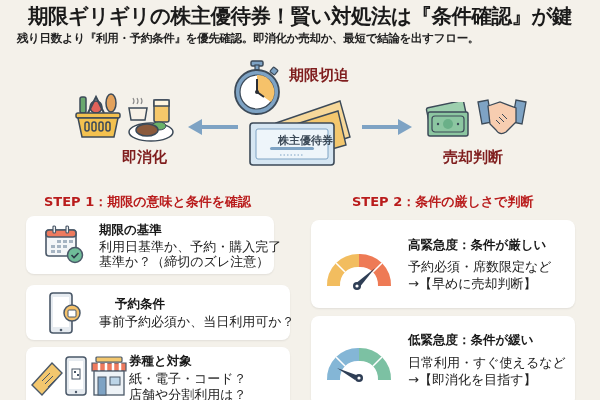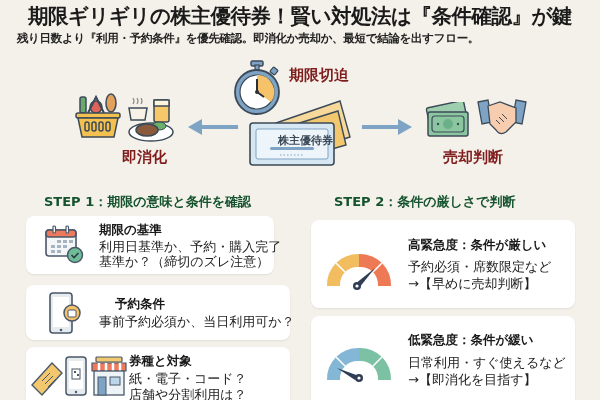--- a/index.html
+++ b/index.html
@@ -16,21 +16,21 @@
     letter-spacing: -0.5px; white-space: nowrap;
   }
   .subtitle {
     position: absolute; left: 0; top: 31px; width: 496px;
     text-align: center; font-size: 11.5px; font-weight: bold; color: #222;
     white-space: nowrap; letter-spacing: -0.3px;
   }
   .abs { position: absolute; }
   .hero-label { font-size: 15px; font-weight: bold; color: #7f1d1d; white-space: nowrap; }
   .step-title {
-    position: absolute; font-size: 13px; font-weight: bold; color: #14532d; white-space: nowrap;
+    position: absolute; font-size: 13px; font-weight: bold; color: #b91c1c; white-space: nowrap;
   }
   .card {
     position: absolute; background: #ffffff; border-radius: 8px;
     box-shadow: 0 1px 2px rgba(0,0,0,0.08);
   }
   .card-title { position: absolute; font-size: 12.5px; font-weight: bold; color: #1a1a1a; white-space: nowrap; }
   .card-desc { position: absolute; font-size: 13px; font-weight: normal; color: #222; line-height: 15px; white-space: nowrap; }
   svg { display: block; }
 </style>
 </head>
@@ -188,21 +188,21 @@
       <rect x="64" y="16" width="30" height="24" fill="#eef3f7" stroke="#4a5868" stroke-width="1.3"></rect>
       <rect x="68" y="22" width="8" height="18" fill="#7ea3c4" stroke="#4a5868" stroke-width="1"></rect>
       <rect x="80" y="22" width="10" height="8" fill="#bcd5e8" stroke="#4a5868" stroke-width="1"></rect>
     </svg>
   </div>
   <div class="card-title" style="left:103px; top:6px;">券種と対象</div>
   <div class="card-desc" style="left:103px; top:24px;">紙・電子・コード？</div>
   <div class="card-desc" style="left:103px; top:40px;">店舗や分割利用は？</div>
 </div>
 
-<div class="step-title" style="left:334px; top:193px;">STEP 2：条件の厳しさで判断</div>
+<div class="step-title" style="left:352px; top:193px;">STEP 2：条件の厳しさで判断</div>
 
 <div class="card" style="left:311px; top:220px; width:264px; height:88px;">
   <div class="abs" style="left:10px; top:26px;">
     <svg width="76" height="44" viewBox="0 0 76 44">
       <path d="M6 40 A32 32 0 0 1 15 17 L24 26 A19 19 0 0 0 19 40 Z" fill="#f2bd5f"></path>
       <path d="M15 17 A32 32 0 0 1 38 8 L38 21 A19 19 0 0 0 24 26 Z" fill="#f2bd5f"></path>
       <path d="M38 8 A32 32 0 0 1 61 17 L52 26 A19 19 0 0 0 38 21 Z" fill="#ee7a55"></path>
       <path d="M61 17 A32 32 0 0 1 70 40 L57 40 A19 19 0 0 0 52 26 Z" fill="#ee7a55"></path>
       <path d="M15 17 L24 26 M61 17 L52 26" stroke="#fff" stroke-width="1.5"></path>
       <path d="M34 38 L54 22 L38 42 Z" fill="#2f3e55"></path>

